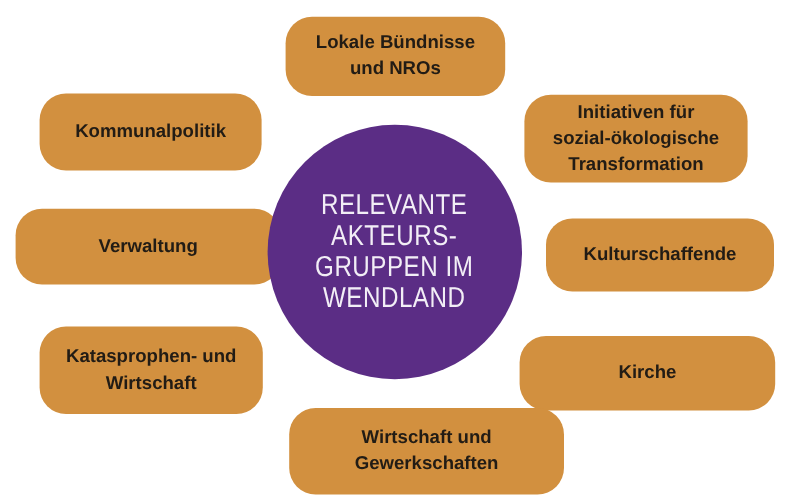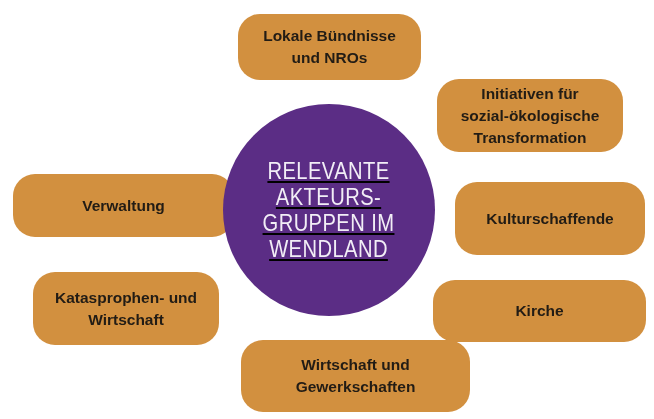--- a/index.html
+++ b/index.html
@@ -29,54 +29,54 @@
     font-size:15.5px;
     line-height:1.42;
     white-space:pre-line;
     padding:2px 20px;
     box-sizing:border-box;
   }
   .pos-top{left:238px;top:14px;width:183px;height:66px;}
   .pos-top-left{left:33px;top:78px;width:185px;height:64px;}
   .pos-top-right{left:437px;top:79px;width:186px;height:73px;}
   .pos-left{left:13px;top:174px;width:221px;height:63px;}
-  .pos-right{left:455px;top:182px;width:190px;height:73px;}
+  .pos-right{left:455px;top:182px;width:190px;height:61px;}
   .pos-bottom-left{left:33px;top:272px;width:186px;height:73px;}
   .pos-bottom-right{left:433px;top:280px;width:213px;height:62px;}
   .pos-bottom{left:241px;top:340px;width:229px;height:72px;}
   .center-circle{
     position:absolute;
     left:223px;top:104px;
     width:212px;height:212px;
     border-radius:50%;
     background:var(--circle-bg);
     display:flex;
     align-items:center;
     justify-content:center;
-    text-decoration:underline;
   }
   .center-text{
     color:var(--circle-fg);
     font-size:24px;
     line-height:26px;
     font-weight:400;
     letter-spacing:0.5px;
     text-align:center;
     white-space:pre-line;
     transform:scaleX(0.84);
   }
 </style>
 </head>
 <body>
 
 <div class="diagram">
 
   <div class="node pos-top">Lokale Bündnisse
 und NROs</div>
 
+  <div class="node pos-top-left">Kommunalpolitik</div>
 
   <div class="node pos-top-right">Initiativen für
 sozial-ökologische
 Transformation</div>
 
   <div class="node pos-left">Verwaltung</div>
 
   <div class="node pos-right">Kulturschaffende</div>
 
   <div class="node pos-bottom-left">Katasprophen- und

